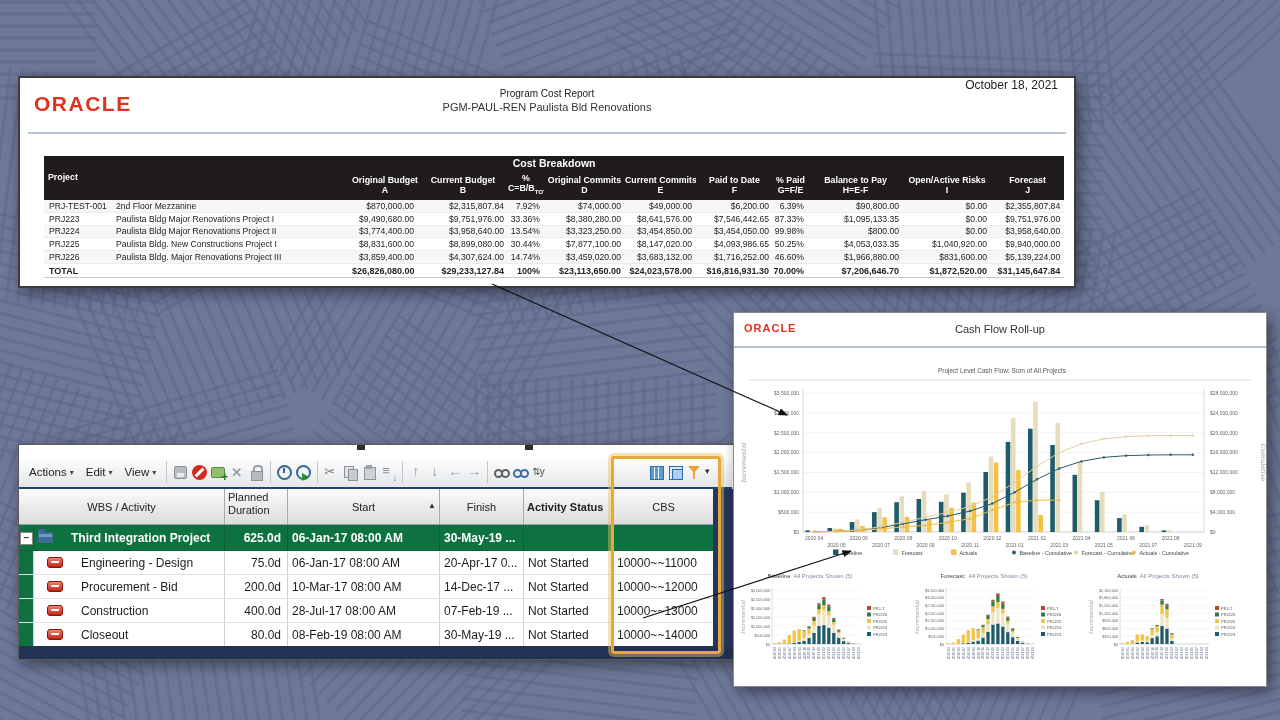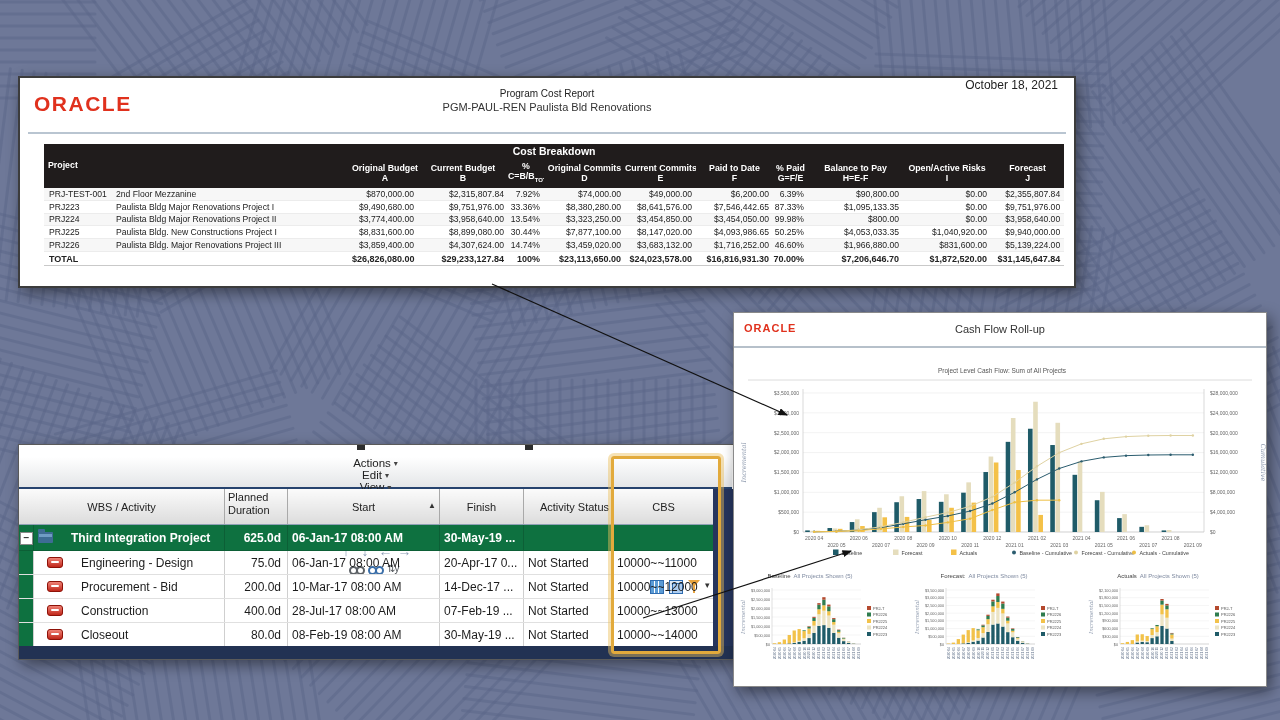--- a/index.html
+++ b/index.html
@@ -9,37 +9,37 @@
   .window{position:absolute;background:#fff;box-shadow:4px 5px 14px rgba(0,0,0,.45);}
 
   
   .cost-window{left:18px;top:76px;width:1054px;height:208px;border:2px solid #3c3c3c;z-index:10;}
   .cost-window .oracle-logo{position:absolute;left:14px;top:14px;font-size:21px;font-weight:bold;color:#e0311d;letter-spacing:1.5px;}
   .cost-window .report-titles{position:absolute;left:0;right:0;top:10px;text-align:center;}
   .cost-window .report-title{font-size:10px;color:#222;}
   .cost-window .report-subtitle{font-size:11px;color:#333;margin-top:2px;}
   .cost-window .report-date{position:absolute;right:16px;top:0;font-size:12px;color:#222;}
   .cost-window .header-rule{position:absolute;left:8px;right:8px;top:54px;border-top:2px solid #b9c5d1;}
-  #cost-table{position:absolute;left:24px;top:66px;width:1020px;border-collapse:collapse;table-layout:fixed;font-size:8.6px;color:#222;}
+  #cost-table{position:absolute;left:24px;top:78px;width:1020px;border-collapse:collapse;table-layout:fixed;font-size:8.6px;color:#222;}
   #cost-table th,#cost-table td{padding:0;overflow:hidden;white-space:nowrap;}
   #cost-table .band{background:#201c1c;color:#fff;font-size:10.5px;font-weight:bold;height:14px;text-align:center;}
   #cost-table thead .hdr{background:#201c1c;color:#fff;font-weight:bold;font-size:8.8px;vertical-align:middle;text-align:center;height:28px;line-height:10px;}
   #cost-table thead .proj-h{text-align:left;vertical-align:top;padding:2px 0 0 4px;}
   #cost-table thead .sub2{font-size:6px;vertical-align:sub;}
   #cost-table tbody td{height:11.8px;border-bottom:1px solid #ececec;}
   #cost-table tbody tr:nth-child(odd) td{background:#f7f7f7;}
   #cost-table td.num{text-align:right;padding-right:4px;}
   #cost-table td.id{padding-left:5px;}
   #cost-table tr.total td{font-weight:bold;font-size:9px;border-top:1px solid #9a9a9a;border-bottom:1px solid #c9c9c9;background:#fff;height:13.5px;}
 
   
   .p6-window{left:18px;top:444px;width:717px;height:214px;border:1px solid #5a5a5a;z-index:20;}
   .p6-topcut{position:absolute;left:0;right:0;top:0;height:12px;background:#fff;}
   .title-frag{position:absolute;top:0;height:5px;width:8px;background:#2d2d2d;}
-  .p6-toolbar{position:absolute;left:0;right:4px;top:12px;height:32px;background:linear-gradient(#ffffff,#e4e6e8);border-bottom:2px solid #26436e;display:flex;align-items:center;padding:0 4px;box-sizing:border-box;flex-direction:column;}
+  .p6-toolbar{position:absolute;left:0;right:4px;top:12px;height:32px;background:linear-gradient(#ffffff,#e4e6e8);border-bottom:2px solid #26436e;display:flex;align-items:center;padding:0 4px;box-sizing:border-box;}
   .p6-menu{font-size:11.5px;color:#222;padding:0 6px;display:flex;align-items:center;cursor:pointer;}
   .p6-menu .car{font-size:8px;color:#444;margin-left:3px;}
   .tb-sep{width:1px;height:22px;background:#c2c6ca;margin:0 4px;}
   .tbi{width:17px;height:17px;display:inline-block;position:relative;margin:0 1px;cursor:pointer;}
   .i-save::before{content:"";position:absolute;inset:2px;background:#b9bdc1;border:1px solid #8e9296;border-radius:2px;}
   .i-save::after{content:"";position:absolute;left:5px;right:5px;bottom:4px;height:4px;background:#e8eaec;}
   .i-cancel::before{content:"";position:absolute;inset:1px;border-radius:50%;background:#d7281d;}
   .i-cancel::after{content:"";position:absolute;left:3px;top:7px;width:11px;height:3px;background:#fff;transform:rotate(-45deg);}
   .i-add-row::before{content:"";position:absolute;left:1px;top:3px;width:12px;height:9px;background:#8fbf6f;border:1px solid #55883f;border-radius:2px;}
   .i-add-row::after{content:"+";position:absolute;right:-1px;bottom:-3px;color:#1c7a1c;font-weight:bold;font-size:12px;}
@@ -1112,21 +1112,21 @@
           <col style="width:84px">
           <col style="width:89px">
           <col style="width:102px">
         </colgroup>
         <thead>
           <tr>
             <th colspan="2" style="text-align: center;">WBS / Activity</th>
             <th style="text-align: left; vertical-align: top; padding-top: 2px; line-height: 13px; white-space: normal;">Planned Duration</th>
             <th style="text-align: center;">Start<span class="sort">▲</span></th>
             <th style="text-align: center;">Finish</th>
-            <th style="text-align: right;">Activity Status</th>
+            <th style="text-align: left; font-weight: bold;">Activity Status</th>
             <th style="text-align: center;">CBS</th>
           </tr>
         </thead>
         <tbody>
           <tr class="parent">
             <td style="padding: 0px 0px 0px 1px;"><span class="minusbox">−</span></td>
             <td>
               <div class="namecell">
                 <span class="folder"></span>
                 <span>Third Integration Project</span>

